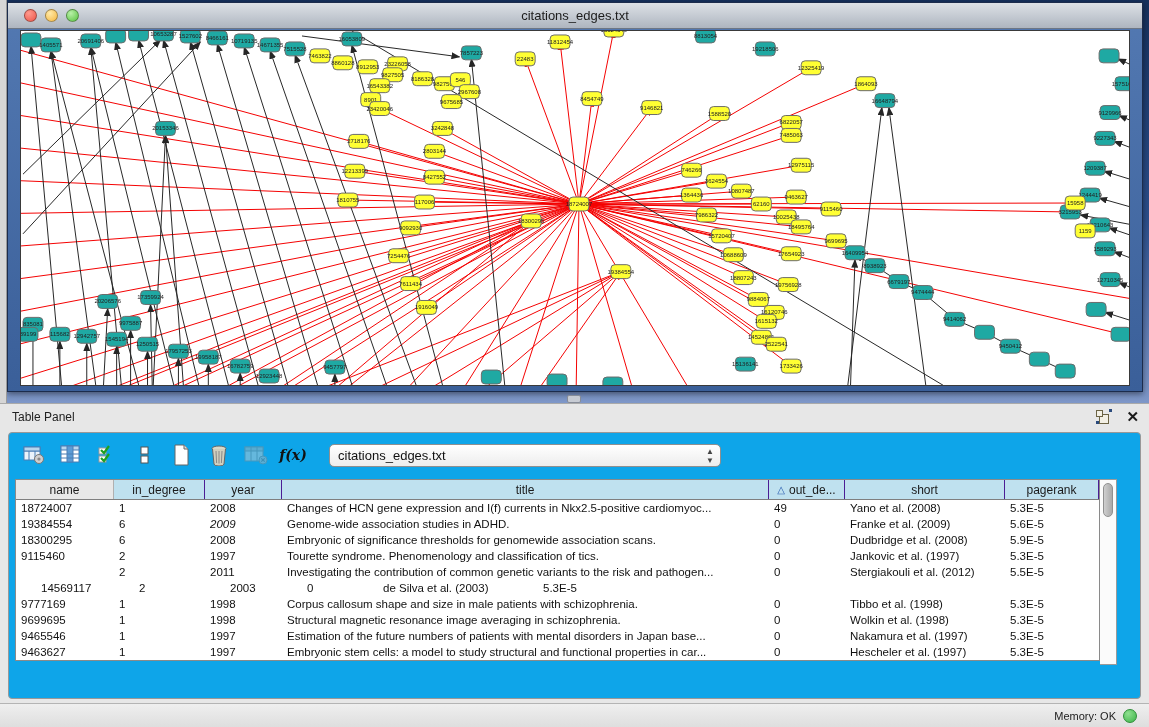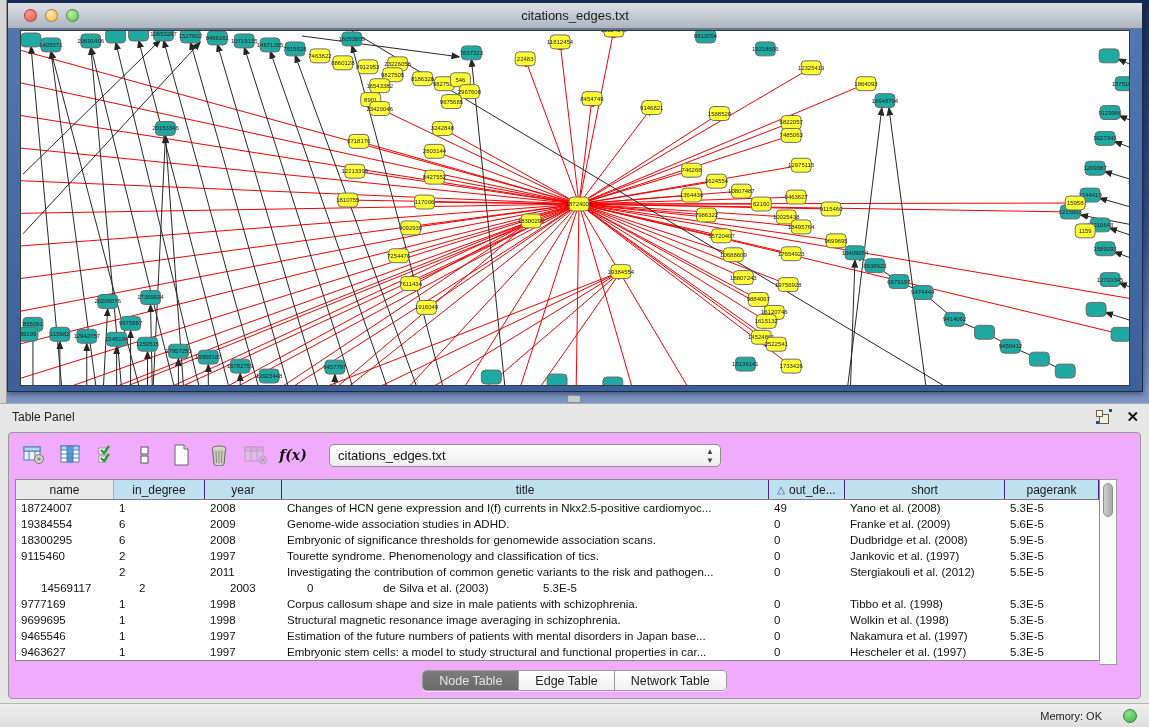--- a/index.html
+++ b/index.html
@@ -39,21 +39,21 @@
   .panel-header { position:relative; height:26px; display:flex; align-items:center; padding:0 12px; }
   .panel-title { font-size:12px; color:#222; }
   .panel-header-icons { position:absolute; right:10px; top:5px; display:flex; gap:14px; align-items:center; }
   .float-icon { width:16px; height:16px; position:relative; }
   .float-icon .sq1 { position:absolute; left:3px; top:5px; width:10px; height:10px; border:1px solid #6b6344; background:#f2efe4; }
   .float-icon .sq2 { position:absolute; left:0; top:1px; width:7px; height:7px; border:1px solid #6b6344; background:#f2efe4; }
   .float-icon .dot { position:absolute; width:3px; height:3px; background:#2a4a7c; }
   .close-icon { font-size:15px; font-weight:bold; color:#1a1a1a; line-height:16px; cursor:default; }
 
   .panel-body { position:absolute; left:8px; right:8px; top:28px; bottom:4px;
-                background:#f0abfc; border:1px solid #989898; border-radius:4px; }
+                background:#0ea5e9; border:1px solid #989898; border-radius:4px; }
 
   .toolbar { display:flex; align-items:center; gap:11px; padding:10px 10px 8px 12px; }
   .tool-btn { width:26px; height:24px; display:flex; align-items:center; justify-content:center; }
   .tool-btn svg { display:block; }
   .fx { font-family:"DejaVu Serif", serif; font-style:italic; font-weight:bold; font-size:14px; color:#111; }
   .table-select { margin-left:12px; width:392px; height:23px; border:1px solid #8f8f8f; border-radius:5px;
                   background:linear-gradient(180deg,#ffffff,#ededed); display:flex; align-items:center;
                   padding:0 8px; font-size:13px; color:#111; position:relative; }
   .table-select .arrows { position:absolute; right:6px; top:2px; font-size:8px; line-height:9px; color:#444; text-align:center; }
 
@@ -76,21 +76,21 @@
   .seg { display:flex; border:1px solid #9a9a9a; border-radius:5px; overflow:hidden; height:21px;
          box-shadow:0 1px 0 rgba(255,255,255,.6); }
   .seg-btn { font-size:12.5px; padding:0 16px; display:flex; align-items:center; background:linear-gradient(180deg,#ffffff,#f1f1f1);
              color:#1a1a1a; border-right:1px solid #9a9a9a; }
   .seg-btn:last-child { border-right:none; }
   .seg-btn.active { background:linear-gradient(180deg,#7c7c7c,#6a6a6a); color:#e4e4e4; }
 
   
   .statusbar { position:absolute; left:0; bottom:0; width:1149px; height:24px;
                background:linear-gradient(180deg,#efefef,#dedede); border-top:1px solid #b4b4b4;
-               display:flex; align-items:center; justify-content:flex-end; padding:0 12px; gap:21px; }
+               display:flex; align-items:center; justify-content:flex-end; padding:0 12px; gap:7px; }
   .mem-label { font-size:11px; color:#222; }
   .mem-dot { width:14px; height:14px; border-radius:50%; border:1px solid #2e8f38;
              background:radial-gradient(circle at 35% 30%, #8fe08f, #3cb44a); }
 </style>
 </head>
 <body>
 
 <div class="app">
 
   <div class="desktop">
@@ -823,21 +823,21 @@
                 <div class="td" style="width: 91px;">1</div>
                 <div class="td" style="width: 77px;">2008</div>
                 <div class="td" style="width: 487px;">Changes of HCN gene expression and I(f) currents in Nkx2.5-positive cardiomyoc...</div>
                 <div class="td" style="width: 76px;">49</div>
                 <div class="td" style="width: 160px;">Yano et al. (2008)</div>
                 <div class="td" style="width: 94px;">5.3E-5</div>
               </div>
               <div class="tr">
                 <div class="td" style="width: 98px;">19384554</div>
                 <div class="td" style="width: 91px;">6</div>
-                <div class="td" style="width: 77px;">2009</div>
+                <div class="td" style="width: 77px; font-style: italic;">2009</div>
                 <div class="td" style="width: 487px;">Genome-wide association studies in ADHD.</div>
                 <div class="td" style="width: 76px;">0</div>
                 <div class="td" style="width: 160px;">Franke et al. (2009)</div>
                 <div class="td" style="width: 94px;">5.6E-5</div>
               </div>
               <div class="tr">
                 <div class="td" style="width: 98px;">18300295</div>
                 <div class="td" style="width: 91px;">6</div>
                 <div class="td" style="width: 77px;">2008</div>
                 <div class="td" style="width: 487px;">Embryonic of significance thresholds for genomewide association scans.</div>
@@ -907,27 +907,20 @@
                 <div class="td" style="width: 160px;">Hescheler et al. (1997)</div>
                 <div class="td" style="width: 94px;">5.3E-5</div>
               </div>
             </div>
         </div>
       </div>
       <div class="vscroll" style="left: 1091px; height: 186px;">
         <div class="vthumb"></div>
       </div>
 
-      <div class="tabs">
-        <div class="seg">
-          <div class="seg-btn active">Node Table</div>
-          <div class="seg-btn">Edge Table</div>
-          <div class="seg-btn">Network Table</div>
-        </div>
-      </div>
     </div>
   </div>
 
   <div class="statusbar">
     <span class="mem-label">Memory: OK</span>
     <span class="mem-dot"></span>
   </div>
 
 </div>
 

